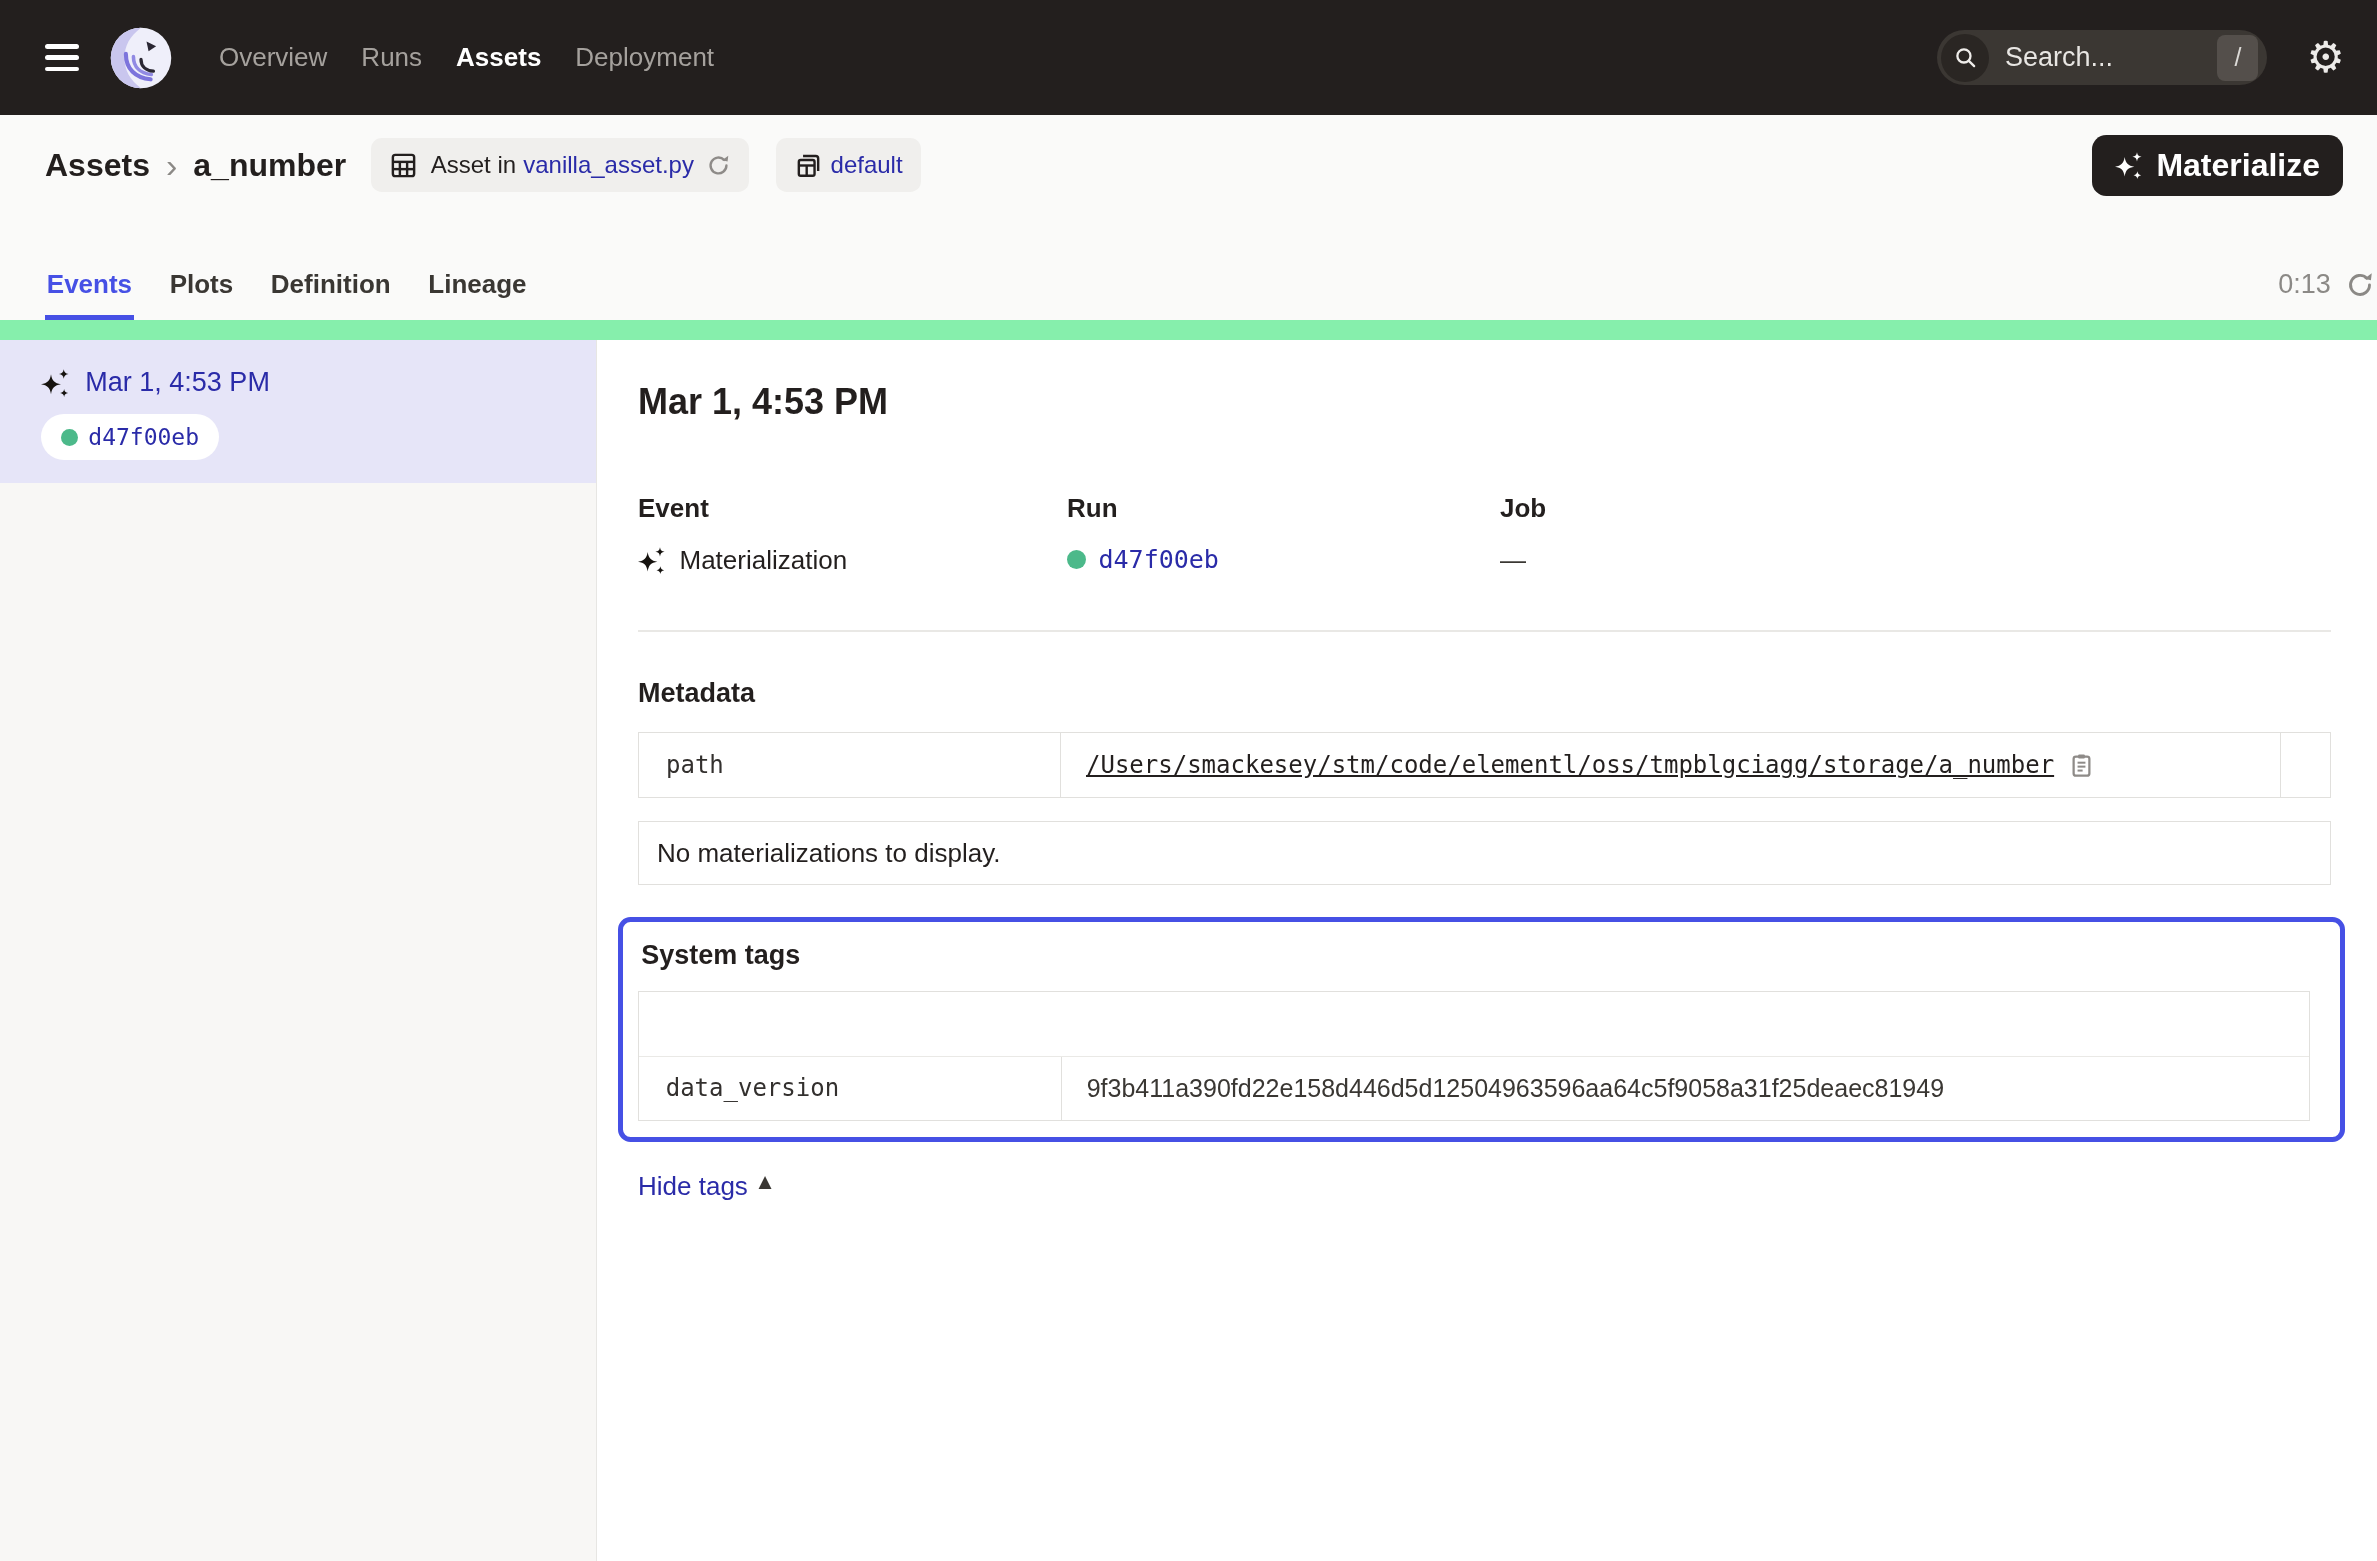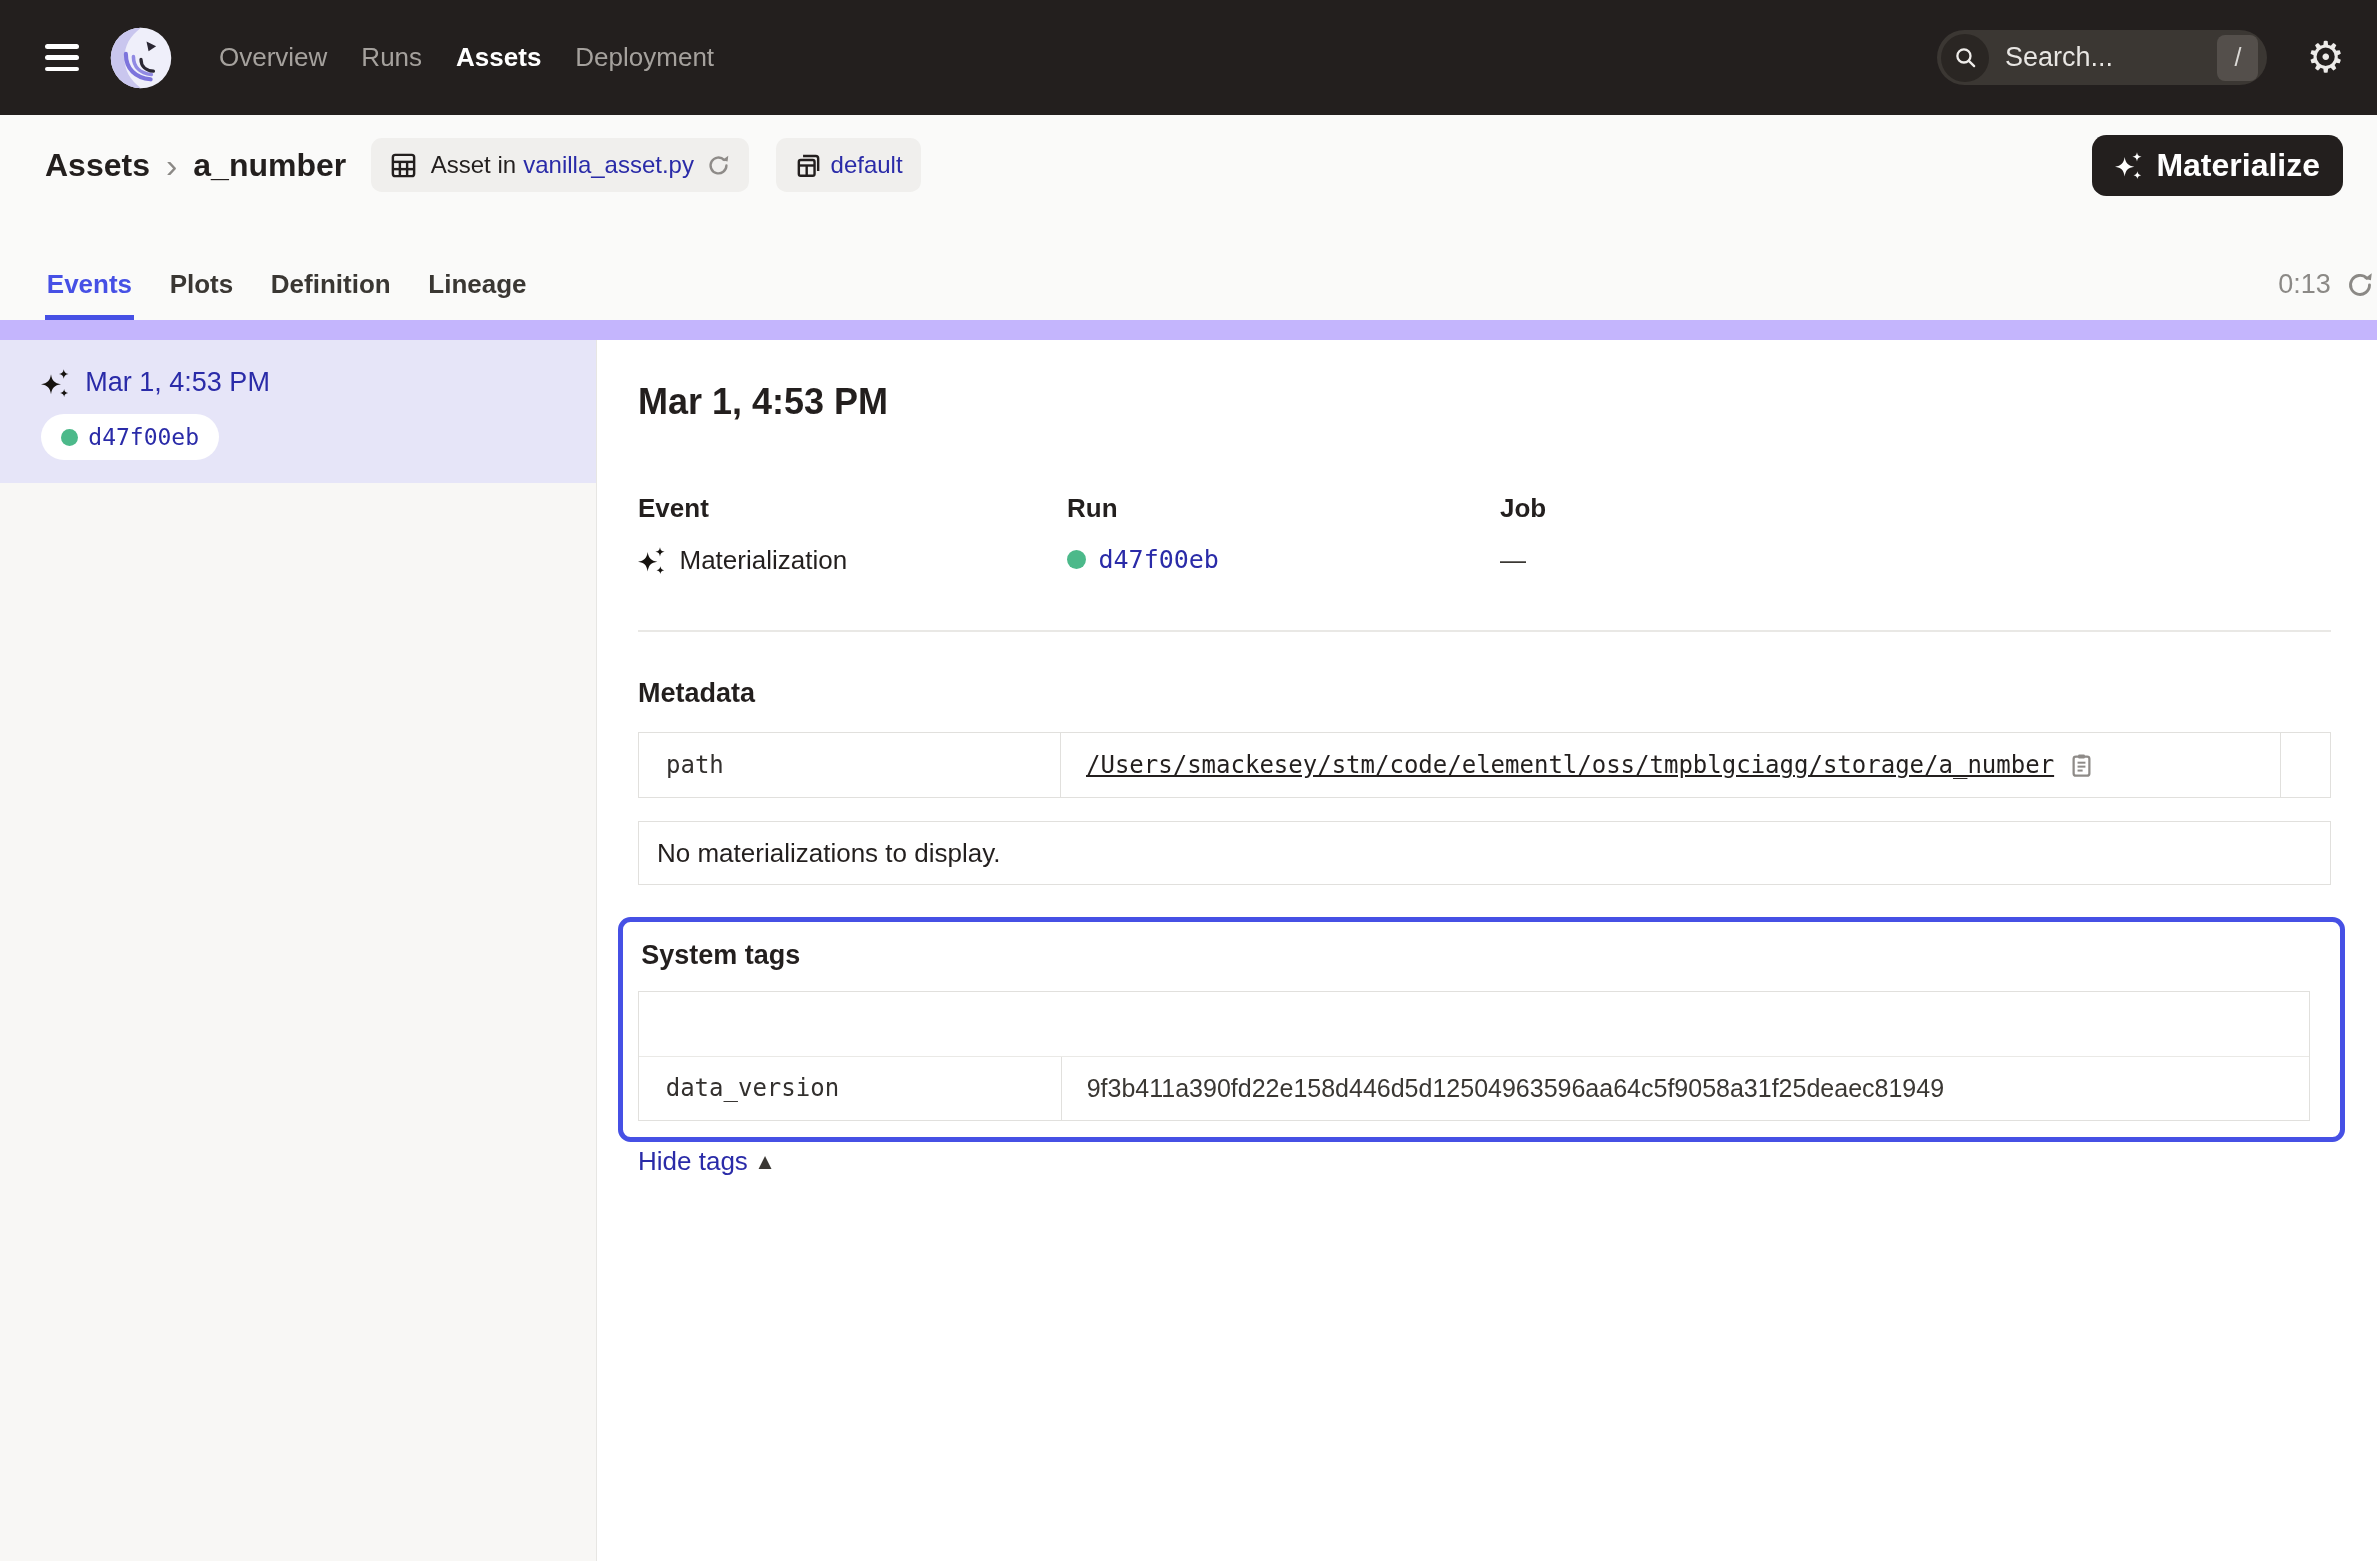--- a/index.html
+++ b/index.html
@@ -5,21 +5,21 @@
   :root{
     --topbar-bg:#231F1E; --accent:#4650E5; --link:#2A2BA8; --green:#4CB98A;
     --text-dark:#231F1E; --text-body:#3A3733; --text-muted:#8E8B88;
     --band-bg:#FAFAF9; --sidebar-bg:#F8F7F5; --selected-bg:#E6E5F8;
     --border:#E1E0DD; --pill-bg:#F0EFED;
   }
   *{box-sizing:border-box;margin:0;padding:0}
   html,body{background:#fff}
   body{font-family:"Liberation Sans",sans-serif;color:var(--text-dark);}
   .mono{font-family:"DejaVu Sans Mono",monospace;}
-  .app{position:relative;width:2377px;height:1561px;overflow:hidden;background:#c4b5fd;}
+  .app{position:relative;width:2377px;height:1561px;overflow:hidden;background:#86efac;}
 
   
   .topbar{position:absolute;top:0;left:0;width:100%;height:115px;background:var(--topbar-bg);
           display:flex;align-items:center;padding:0 32px 0 45px;}
   .hamburger{width:34px;height:27px;display:flex;flex-direction:column;justify-content:space-between;
              background:none;border:none;cursor:pointer;}
   .hamburger span{display:block;height:4.5px;border-radius:2.7px;background:#fff;}
   .logo{width:66px;height:66px;margin-left:29px;flex:0 0 auto;}
   .nav{display:flex;gap:34px;margin-left:45px;align-items:center;}
   .navlink{font-size:26px;color:#A5A19D;text-decoration:none;cursor:pointer;}
@@ -101,21 +101,21 @@
   .empty-box{margin-top:23px;border:1.8px solid var(--border);height:64px;display:flex;align-items:center;
              padding-left:18px;font-size:26px;color:var(--text-dark);}
 
   .system-box{margin:32px -14.3px 0 -19.6px;border:5.4px solid var(--accent);border-radius:12.5px;
               padding:12.5px 30px 16px 14.3px;}
   .system-box .section-heading{margin-left:3.6px;margin-top:5.4px;}
   .system-table{margin-top:19.6px;border:1.8px solid var(--border);background:#fff;}
   .sys-row{display:grid;grid-template-columns:422px 1fr;height:64px;}
   .sys-row + .sys-row{border-top:1.8px solid #EAE9E6;}
 
-  .hide-tags{display:inline-flex;align-items:center;gap:10.7px;margin-top:4px;cursor:pointer;
+  .hide-tags{display:inline-flex;align-items:flex-start;gap:10.7px;margin-top:29px;cursor:pointer;
              text-decoration:none;}
   .hide-tags .ht-label{font-size:26px;color:var(--link);}
   .hide-tags .ht-caret{font-size:17px;color:var(--text-body);font-family:"DejaVu Sans",sans-serif;}
 </style>
 </head>
 <body>
 
 <svg width="0" height="0" style="position:absolute" aria-hidden="true">
   <defs>
     <symbol id="sym-sparkle" viewBox="0 0 24 24">

